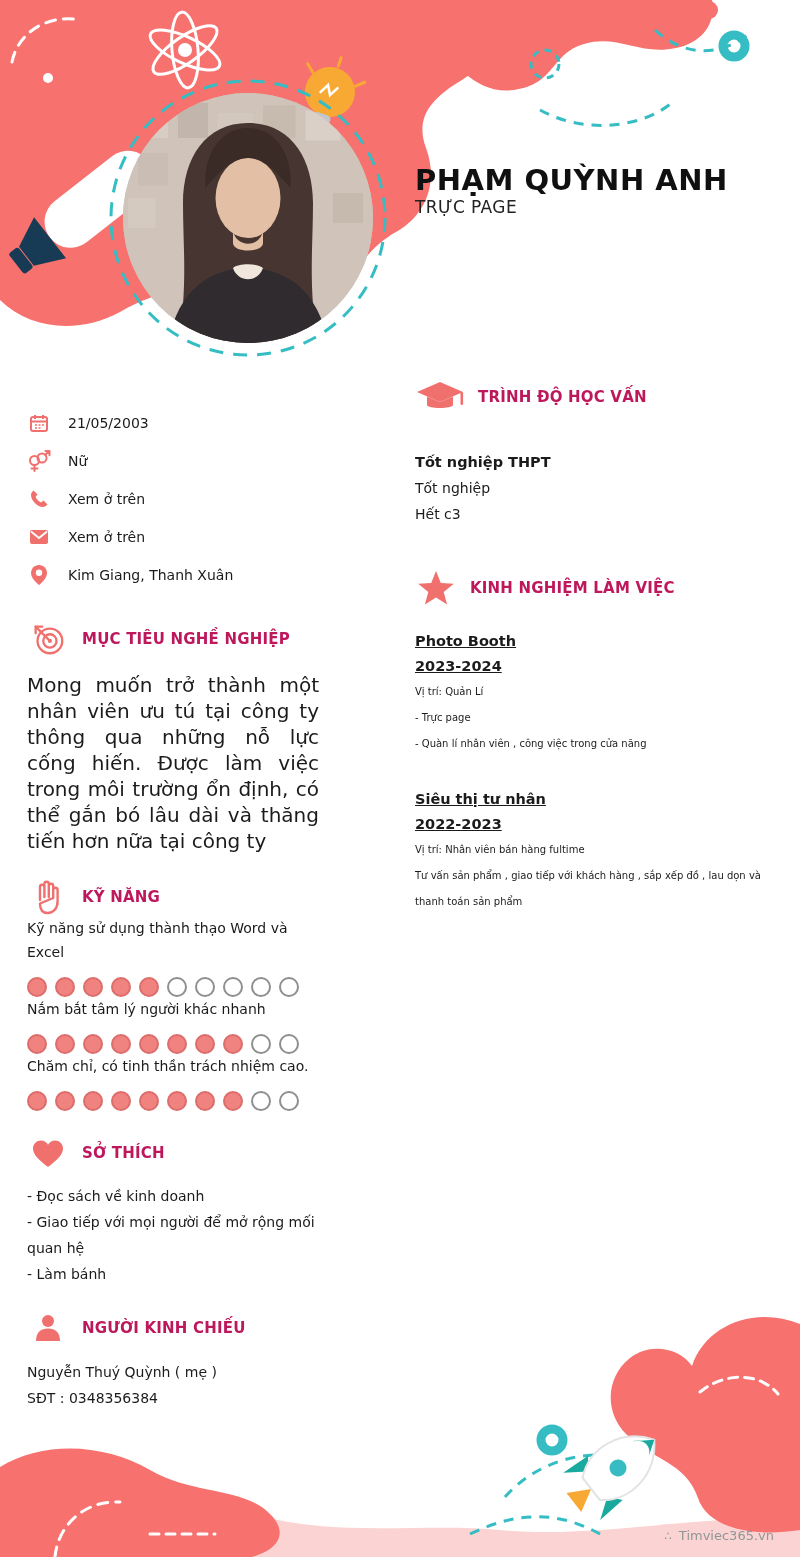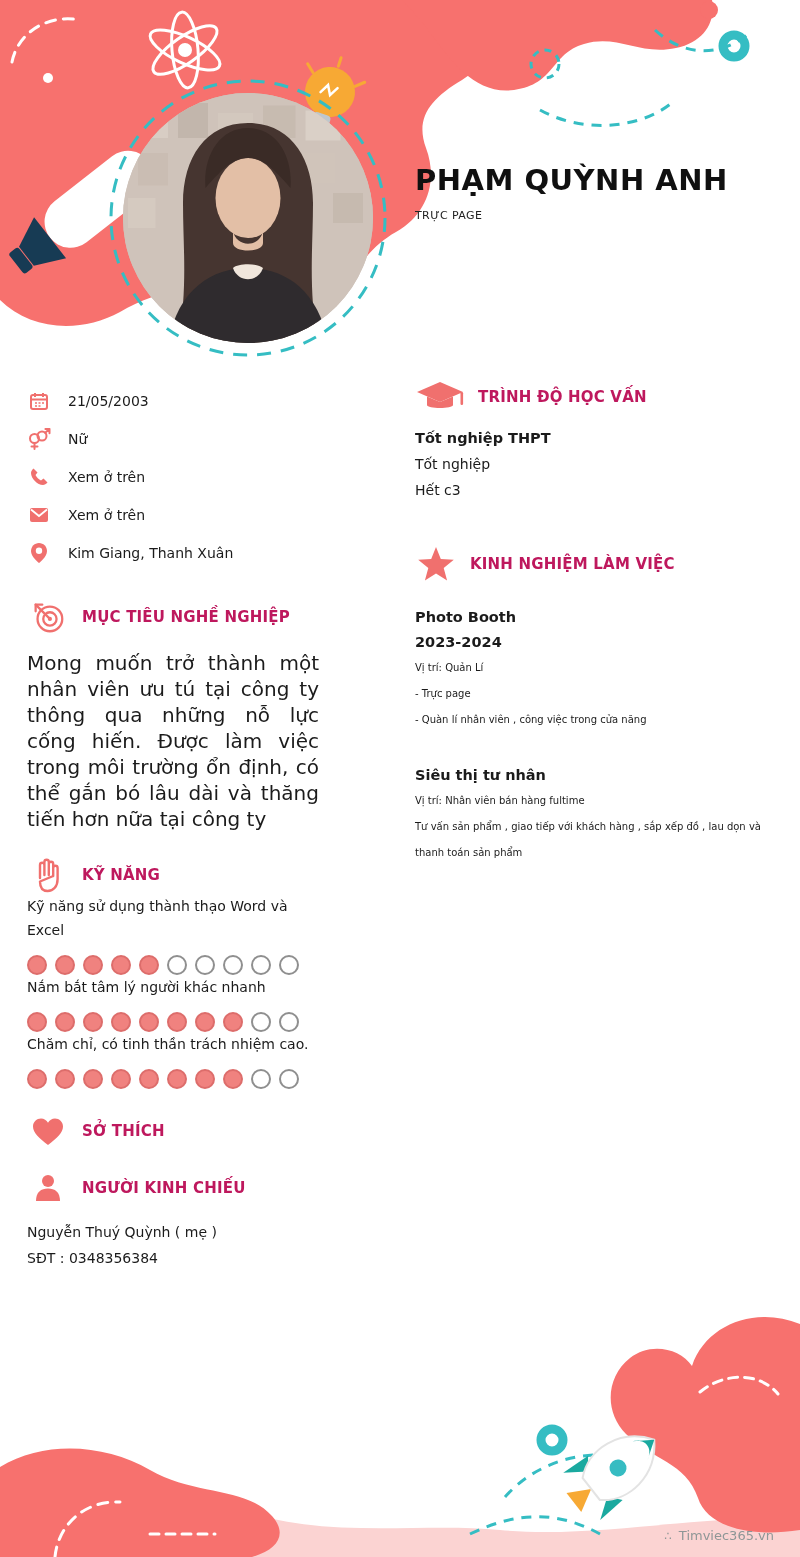--- a/index.html
+++ b/index.html
@@ -17,24 +17,24 @@
   
   .photo-wrap {
     position:absolute; left:123px; top:93px; width:250px; height:250px;
     border-radius:50%; overflow:hidden; background:#cfc3ba;
   }
   .photo-wrap svg { display:block; width:100%; height:100%; }
 
   
   .name-block { position:absolute; left:415px; top:163px; width:372px; }
   .name-block h1 { margin:0; font-size:29px; font-weight:700; letter-spacing:0.5px; color:#101010; }
-  .job-title { margin-top:12px; font-size:11px; letter-spacing:0.4px; color:#222; }
+  .job-title { font-size:17px; letter-spacing:0.4px; color:#222; }
 
   
-  .left-col  { position:absolute; left:27px;  top:382px; width:292px; }
+  .left-col  { position:absolute; left:27px;  top:404px; width:292px; }
   .right-col { position:absolute; left:415px; top:380px; width:368px; }
 
   .info-row { display:flex; align-items:center; gap:17px; height:38px; font-size:14px; }
   .info-icon { width:24px; flex:0 0 24px; display:flex; justify-content:center; align-items:center; }
 
   .section-head { display:flex; align-items:center; gap:13px; }
   .section-head h2 { margin:0; font-size:15px; letter-spacing:0.2px; color:#be185d; }
   .sec-icon { width:42px; flex:0 0 42px; display:flex; justify-content:center; align-items:center; }
 
   .objective { margin-top:26px; }
@@ -47,28 +47,28 @@
   .dot.filled { background:#F0827F; border-color:#DD6D6B; }
 
   .hobbies { margin-top:26px; }
   .hobby-line { font-size:14px; line-height:26px; }
   .hobby-list { margin-top:14px; }
 
   .references { margin-top:24px; }
   .ref-lines { margin-top:14px; }
   .ref-line { font-size:14px; line-height:26px; }
 
-  .edu-entry { margin-top:12px; }
+  .edu-entry { margin-top:36px; }
   .edu-title { font-weight:700; font-size:14.5px; line-height:25px; }
   .edu-line { font-size:14px; line-height:26px; }
 
   .experience { margin-top:44px; }
   .xp-entry { margin-top:24px; }
   .xp-entry + .xp-entry { margin-top:30px; }
-  .xp-company, .xp-period { font-weight:700; font-size:14.5px; line-height:25px; }
+  .xp-company, .xp-period { font-weight:700; font-size:14.5px; line-height:25px;text-decoration:underline; }
   .xp-line { font-size:10px; line-height:26px; }
 
   .watermark {
     position:absolute; right:26px; bottom:14px;
     display:flex; align-items:center; gap:7px;
     font-size:13px; color:#8E9696;
   }
   .watermark .wm-icon { font-size:12px; }
 </style>
 </head>
@@ -267,20 +267,25 @@
 
     <section class="hobbies">
       <div class="section-head">
         <span class="sec-icon">
           <svg width="34" height="32" viewBox="0 0 34 32">
               <path fill="#F0706E" d="M17,30 C8,23 2,17.5 2,11.5 C2,6.8 5.8,3.5 10,3.5 C13,3.5 15.6,5.2 17,7.8 C18.4,5.2 21,3.5 24,3.5 C28.2,3.5 32,6.8 32,11.5 C32,17.5 26,23 17,30 Z"></path>
             </svg>
         </span>
         <h2>SỞ THÍCH</h2>
       </div>
+      <div class="hobby-list">
+        <div class="hobby-line">- Đọc sách về kinh doanh</div>
+        <div class="hobby-line">- Giao tiếp với mọi người để mở rộng mối quan hệ</div>
+        <div class="hobby-line">- Làm bánh</div>
+      </div>
     </section>
 
     <section class="references">
       <div class="section-head">
         <span class="sec-icon">
           <svg width="34" height="34" viewBox="0 0 34 34">
               <g fill="#F0706E">
                 <circle cx="17" cy="10" r="6"></circle>
                 <path d="M5,30 C5,21 10,17.5 17,17.5 C24,17.5 29,21 29,30 Z"></path>
               </g>
@@ -330,20 +335,21 @@
       <div class="xp-entry">
         <div class="xp-company">Photo Booth</div>
         <div class="xp-period">2023-2024</div>
         <div class="xp-line">Vị trí: Quản Lí</div>
         <div class="xp-line">- Trực page</div>
         <div class="xp-line">- Quàn lí nhân viên , công việc trong cửa năng</div>
       </div>
 
       <div class="xp-entry">
         <div class="xp-company">Siêu thị tư nhân</div>
+        <div class="xp-period">2022-2023</div>
         <div class="xp-line">Vị trí: Nhân viên bán hàng fultime</div>
         <div class="xp-line">Tư vấn sản phẩm , giao tiếp với khách hàng , sắp xếp đồ , lau dọn và thanh toán sản phẩm</div>
       </div>
     </section>
   </div>
 
   <svg class="deco-bottom" width="800" height="285" viewBox="0 0 800 285">
     <path fill="#FBD3D2" d="M0,232 C80,206 170,216 240,238 C330,268 420,250 500,258 C600,268 720,238 800,250 L800,285 L0,285 Z"></path>
     <path fill="#F7716E" d="M0,285 L0,195 C45,168 105,172 150,198 C195,224 245,214 272,244 C288,262 278,278 252,285 Z"></path>
     <path d="M55,285 C58,252 86,228 120,230" fill="none" stroke="#ffffff" stroke-width="3" stroke-dasharray="10 8" stroke-linecap="round"></path>

